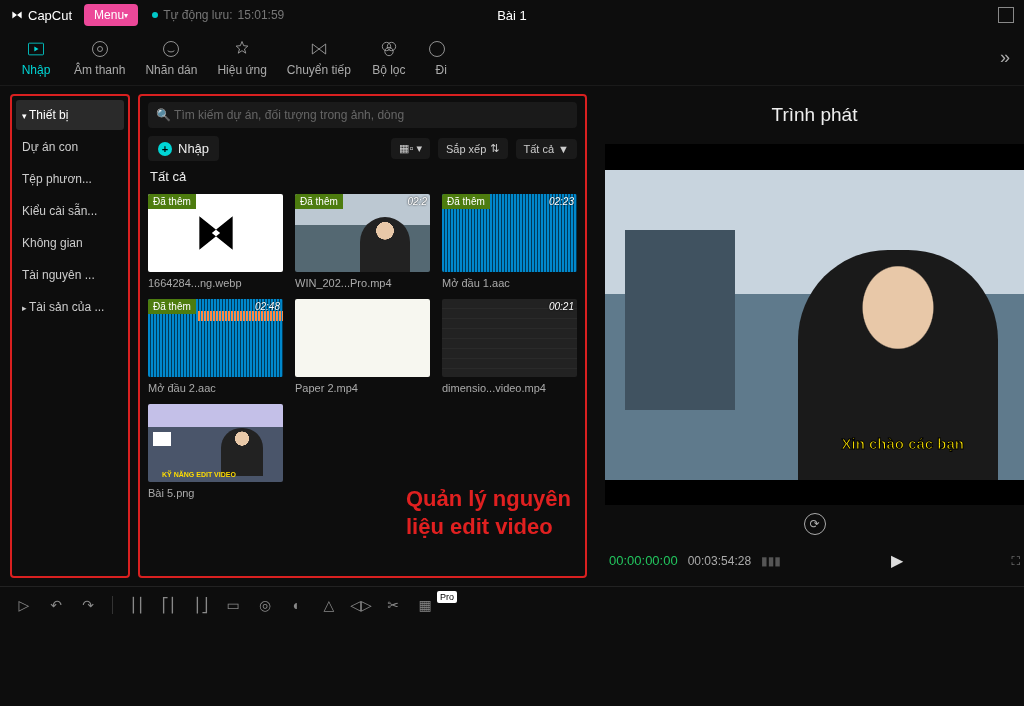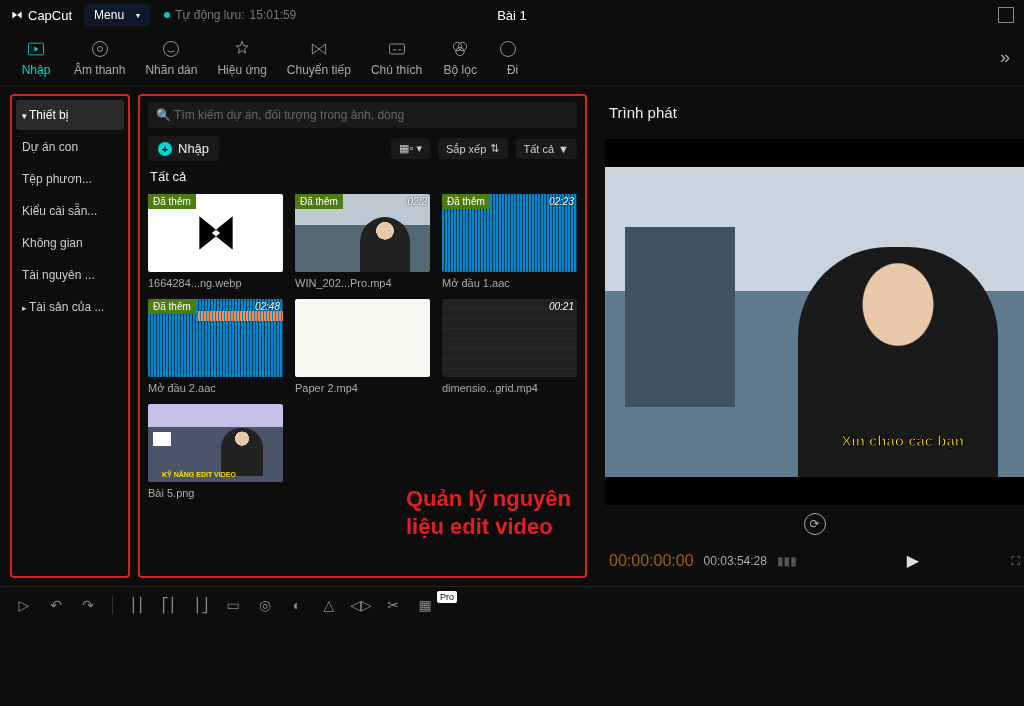--- a/index.html
+++ b/index.html
@@ -2,21 +2,21 @@
 <html><head>
 <meta charset="utf-8">
 <style>
 * { margin:0; padding:0; box-sizing:border-box; font-family:-apple-system,BlinkMacSystemFont,"Segoe UI",sans-serif; }
 body { background:#0d0d0d; color:#c0c0c0; font-size:12px; width:1024px; height:706px; overflow:hidden; }
 
 
 .titlebar { height:30px; display:flex; align-items:center; padding:0 10px; background:#0d0d0d; }
 .logo { display:flex; align-items:center; gap:4px; color:#fff; font-size:13px; margin-right:12px; }
 .logo svg { width:14px; height:14px; }
-.menu-btn { background:#0f172a; color:#fff; padding:4px 10px; border-radius:4px; font-size:12px; cursor:pointer; display:flex; align-items:center; gap:12px; }
+.menu-btn { background:#ec4899; color:#fff; padding:4px 10px; border-radius:4px; font-size:12px; cursor:pointer; display:flex; align-items:center; gap:0; }
 .autosave { margin-left:14px; color:#777; font-size:12px; display:flex; align-items:center; gap:5px;text-align:right;}
 .autosave .dot { width:6px; height:6px; border-radius:50%; background:#00c8c8; }
 .project-title { position:absolute; left:50%; transform:translateX(-50%); color:#fff; font-size:13px; }
 .titlebar-right { margin-left:auto; display:flex; gap:10px; color:#888;}
 .tr-icon { width:16px; height:16px; border:1px solid #888; }
 
 
 .tabs { height:56px; display:flex; align-items:center; padding:0 8px; background:#0d0d0d; gap:0; border-bottom:1px solid #1a1a1a; position:relative;}
 .tab { display:flex; flex-direction:column; align-items:center; justify-content:center; gap:4px; padding:6px 10px; color:#aaa; cursor:pointer; min-width:56px; font-size:12px; }
 .tab.active { color:#00d6d6; }
@@ -49,29 +49,29 @@
 .thumb { width:100%; height:78px; background:#222; border-radius:2px; position:relative; overflow:hidden; }
 .badge-added { position:absolute; top:0; left:0; background:#4d7c0f; color:#fff; font-size:10px; padding:2px 5px; }
 .duration { position:absolute; top:2px; right:3px; color:#fff; font-size:10px; text-shadow:0 0 2px #000;font-style:italic;}
 .media-name { font-size:11px; color:#aaa; margin-top:5px; white-space:nowrap; overflow:hidden; text-overflow:ellipsis;}
 .waveform { position:absolute; inset:0; background:repeating-linear-gradient(90deg,#0088cc 0 2px,#003a58 2px 3px); }
 .waveform2 { position:absolute; top:12px; left:50px; right:0; height:10px; background:repeating-linear-gradient(90deg,#ff8844 0 2px,transparent 2px 3px); }
 .annotation { position:absolute; right:14px; bottom:34px; color:#e02020; font-size:22px; font-weight:bold; line-height:1.3; }
 
 
 .preview { flex:1; padding:8px 0 8px 10px; display:flex; flex-direction:column; }
-.preview-title { color:#eee; font-size:15px; padding:10px 4px 18px; }
+.preview-title { color:#eee; font-size:19px; padding:10px 4px 18px;text-align:center; }
 .preview-frame { flex:1; background:#000; display:flex; align-items:center; justify-content:center; position:relative; }
 .preview-img { width:100%; height:310px; background:linear-gradient(180deg,#c8d4de 0 40%,#5f7a8c 40% 100%); position:relative; overflow:hidden;}
 .person { position:absolute; right:26px; bottom:0; width:200px; height:230px; background:radial-gradient(ellipse 60px 70px at 50% 25%,#e8c8a8 0 58%,transparent 60%), #1a1a1a; border-radius:90px 90px 0 0; }
 .subtitle { position:absolute; bottom:28px; right:60px; color:#ffe600; font-weight:bold; font-size:15px;margin-left:20px; -webkit-text-stroke:1px #000; }
 .preview-sync { display:flex; justify-content:center; padding:8px; }
 .sync-icon { width:22px; height:22px; border:1.5px solid #aaa; border-radius:50%; display:flex; align-items:center; justify-content:center; color:#aaa; font-size:12px;}
 .preview-ctrl { display:flex; align-items:center; padding:8px 4px; gap:10px; }
-.timecode { color:#a16207; font-size:16px; }
+.timecode { color:#22c55e; font-size:13px; }
 .timecode2 { color:#aaa; font-size:12px; }
 .play-btn { margin-left:100px; color:#ddd; font-size:16px; cursor:pointer;}
 
 
 .timeline { height:120px; background:#0d0d0d; border-top:1px solid #222; }
 .tl-tools { height:36px; display:flex; align-items:center; gap:4px; padding:0 10px; }
 .tl-btn { width:28px; height:28px; display:flex; align-items:center; justify-content:center; color:#888; cursor:pointer; font-size:14px; border-radius:3px;}
 .tl-sep { width:1px; height:18px; background:#333; margin:0 6px; }
 .pro { font-size:9px; background:#fff; color:#000; padding:1px 3px; border-radius:2px; position:relative; top:-8px; left:-6px;}
 .ruler-area { position:relative; height:80px; padding:0 14px; }
@@ -135,27 +135,20 @@
     <span>Hiệu ứng</span>
   </div>
   <div class="tab">
     <svg viewBox="0 0 24 24">
         <path d="M4 6l8 6-8 6zM20 6l-8 6 8 6z"></path>
       </svg>
     <span>Chuyển tiếp</span>
   </div>
   <div class="tab">
     <svg viewBox="0 0 24 24">
-        <rect x="3" y="6" width="18" height="12" rx="2"></rect>
-        <path d="M7 13h4M13 13h4"></path>
-      </svg>
-    <span>Chú thích</span>
-  </div>
-  <div class="tab">
-    <svg viewBox="0 0 24 24">
         <circle cx="9" cy="9" r="5"></circle>
         <circle cx="15" cy="9" r="5"></circle>
         <circle cx="12" cy="15" r="5"></circle>
       </svg>
     <span>Bộ lọc</span>
   </div>
   <div class="tab" style="min-width:30px;align-items:flex-end;">
     <svg viewBox="0 0 24 24">
         <circle cx="12" cy="12" r="9"></circle>
       </svg>
@@ -230,21 +223,21 @@
             <div class="media-name">Mở đầu 2.aac</div>
           </div>
           <div class="media-item">
             <div class="thumb" style="background:#f7f7f0;"></div>
             <div class="media-name">Paper 2.mp4</div>
           </div>
           <div class="media-item">
             <div class="thumb" style="background:repeating-linear-gradient(#222 0 9px,#2a2a2a 9px 10px),repeating-linear-gradient(90deg,#222 0 9px,#2a2a2a 9px 10px);">
               <span class="duration">00:21</span>
             </div>
-            <div class="media-name">dimensio...grid.mp4</div>
+            <div class="media-name">dimensio...video.mp4</div>
           </div>
           <div class="media-item">
             <div class="thumb" style="background:linear-gradient(#c4c0e8 0 30%,#4a556a 30%);">
               <div style="position:absolute;left:5px;top:28px;width:18px;height:14px;background:#fff;"></div>
               <div style="position:absolute;right:20px;bottom:6px;width:42px;height:48px;background:radial-gradient(circle 12px at 50% 22%,#e8c8a8 0 58%,transparent 60%),#222;border-radius:20px 20px 0 0;"></div>
               <div style="position:absolute;bottom:4px;left:14px;font-size:7px;color:#ffdc00;font-weight:bold;">KỸ NĂNG EDIT VIDEO</div>
             </div>
             <div class="media-name">Bài 5.png</div>
           </div>
         </div>

